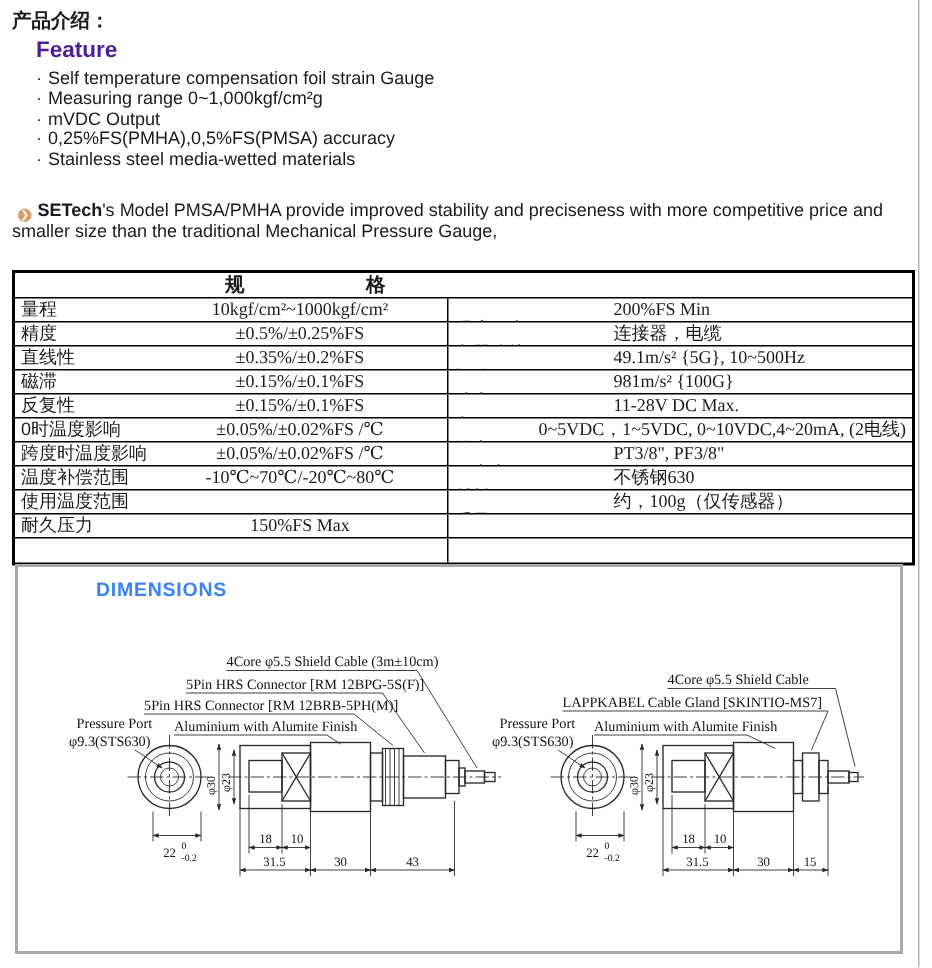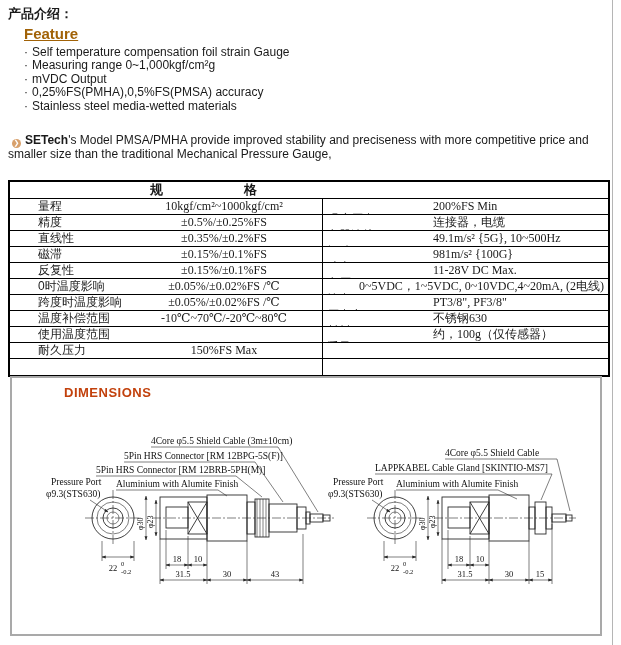--- a/index.html
+++ b/index.html
@@ -4,21 +4,21 @@
 <style>
   html,body{margin:0;padding:0;background:#fff;}
   body{
     width:621px;height:645px;position:relative;overflow:hidden;
     font-family:"Liberation Sans","DejaVu Sans",sans-serif;color:#1a1a1a;
   }
   .abs{position:absolute;}
 
   
   .intro-label{left:8px;top:5px;font-size:13px;font-weight:bold;}
-  .feature-heading{left:24px;top:25px;font-size:15px;font-weight:bold;color:#a16207;text-decoration:underline;}
+  .feature-heading{left:24px;top:25px;font-size:15px;font-weight:bold;color:#4c1d95;}
   .feature-list{left:24px;top:46px;width:560px;font-size:12px;line-height:13.4px;}
   .feature-item{white-space:nowrap;}
   .feature-item .dot{margin-right:4px;}
 
   .note{left:8px;top:134px;width:600px;font-size:12px;line-height:13.5px;}
   .note-icon{
     display:inline-block;width:9px;height:9px;border-radius:50%;
     background:#d8a06b;color:#fff;font-size:7px;line-height:9px;text-align:center;
     vertical-align:-1px;margin:0 4px 0 4px;font-family:"DejaVu Sans",sans-serif;
   }
@@ -27,41 +27,41 @@
   
   .spec-table{
     left:8px;top:180px;width:602px;background:#fff;
     border:2px solid #000;box-sizing:border-box;font-size:12px;
   }
   .spec-header{
     height:17px;border-bottom:1px solid #000;display:flex;align-items:center;
     padding-left:140px;font-size:13px;font-weight:bold;box-sizing:border-box;
   }
   .spec-header .h2{margin-left:81px;}
-  .spec-row{display:flex;height:16px;border-bottom:1px solid #000;box-sizing:border-box;padding-left:24px;}
+  .spec-row{display:flex;height:16px;border-bottom:1px solid #000;box-sizing:border-box;}
   .spec-row:last-child{border-bottom:none;}
   .cell{display:flex;align-items:center;box-sizing:border-box;overflow:hidden;padding:0 4px;}
   .cell-left{width:289px;border-right:1px solid #000;}
   .cell-right{flex:1;}
   .lbl{white-space:nowrap;}
   .cell-left .lbl{flex:0 1 92px;min-width:0;}
   .cell-right .lbl{flex:0 1 100px;min-width:min-content;margin-top:25px;}
   .val{
     white-space:nowrap;
     font-family:"Liberation Serif","DejaVu Serif","DejaVu Sans",serif;
   }
   .cell-left .val{flex:1 1 auto;text-align:center;}
   .cell-right .val{flex:1 0 auto;padding-left:6px;}
 
   
   .dim-box{
     left:10px;top:376px;width:592px;height:260px;box-sizing:border-box;
     border:2px solid #a9a9a9;background:#fff;
   }
-  .dim-heading{left:12px;top:7px;font-size:13px;font-weight:bold;letter-spacing:.5px;color:#c2410c;padding-left:40px;}
+  .dim-heading{left:12px;top:7px;font-size:13px;font-weight:bold;letter-spacing:.5px;color:#3b82f6;padding-left:40px;}
   .dim-svg{position:absolute;left:0;top:0;width:588px;height:256px;}
 
   svg text{fill:#111;}
   .ln{stroke:#2a2a2a;fill:none;stroke-width:0.9;}
   .thin{stroke:#2a2a2a;fill:none;stroke-width:0.6;}
   .cl{stroke:#2a2a2a;fill:none;stroke-width:0.6;stroke-dasharray:9 2 2 2;}
   .dtxt{font-family:"Liberation Serif","DejaVu Serif",serif;font-size:8.5px;text-anchor:middle;}
   .vtxt{font-family:"Liberation Serif","DejaVu Serif",serif;font-size:8px;}
   .ltxt{font-family:"Liberation Serif","DejaVu Serif",serif;font-size:9.5px;}
   .stxt{font-family:"Liberation Serif","DejaVu Serif",serif;font-size:6.5px;}

